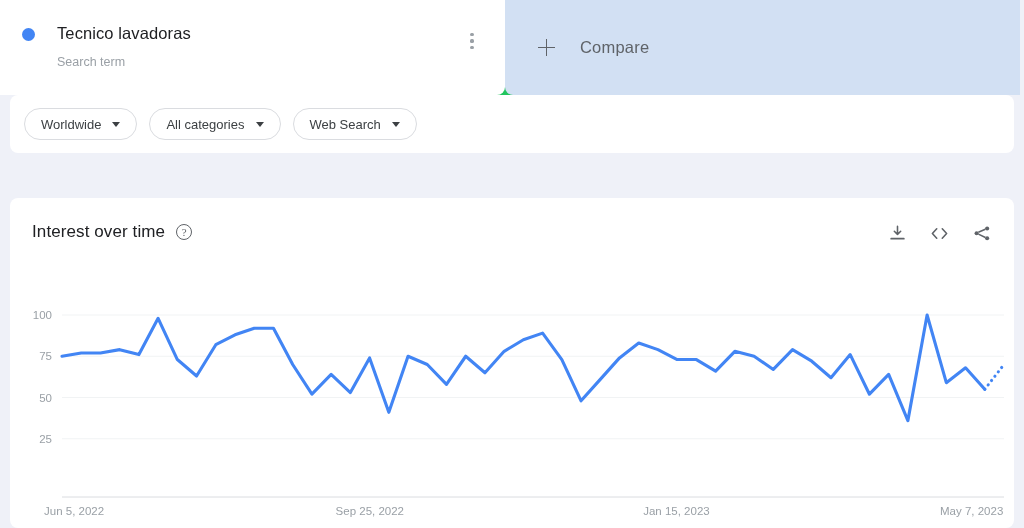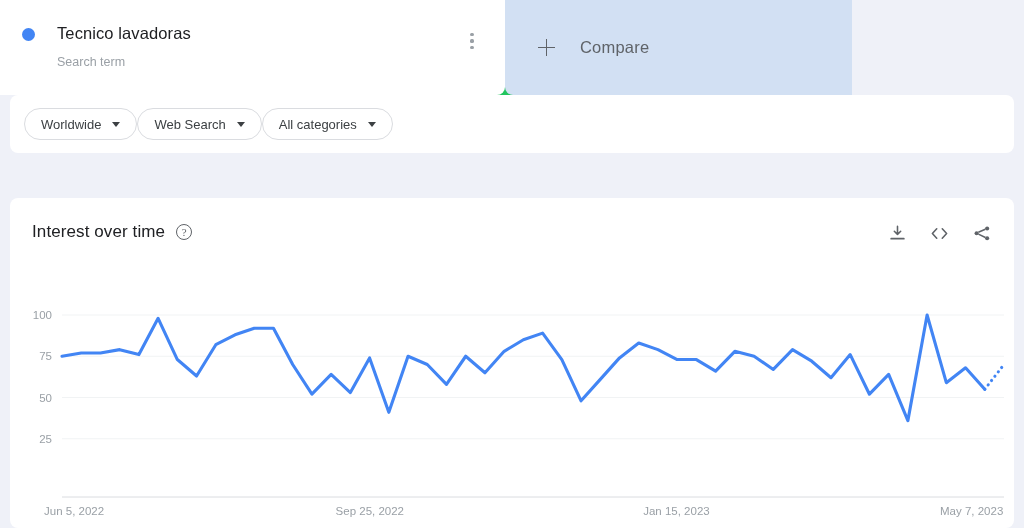--- a/index.html
+++ b/index.html
@@ -7,21 +7,21 @@
   html, body { margin:0; padding:0; }
   body {
     width:1024px; height:528px;
     background:#eff1f8;
     font-family:"Liberation Sans", sans-serif;
     overflow:hidden;
     position:relative;
   }
 
   
-  .term-row { display:flex; width:852px; height:95px; background:#22c55e; }
+  .term-row { display:flex; width:1020px; height:95px; background:#22c55e; }
 
   .term-card {
     width:505px; height:95px;
     background:#ffffff;
     border-radius:0 0 8px 0;
     position:relative;
     display:flex; align-items:flex-start;
     padding:22px 0 0 22px;
   }
   .term-dot {
@@ -63,21 +63,21 @@
     margin-left:25px; font-size:16.5px; color:#5f6368; letter-spacing:.2px;
   }
 
   
   .filter-wrap {
     width:1024px; height:68px; background:#eff1f8; padding:0 10px;
   }
   .filter-bar {
     width:1004px; height:58px; background:#ffffff;
     border-radius:8px;
-    display:flex; align-items:center; padding-left:14px; 
+    display:flex; align-items:center; padding-left:14px; gap:12px;
   }
   .chip {
     height:32px; border:1px solid #dadce0; border-radius:16px;
     display:flex; align-items:center; justify-content:center;
     padding:0 16px; cursor:pointer; background:#fff;
     font-size:13px; color:#3c4043; white-space:nowrap;
   }
   .chip .caret {
     margin-left:11px; width:0; height:0;
     border-left:4.5px solid transparent; border-right:4.5px solid transparent;
@@ -157,26 +157,26 @@
 <div class="filter-wrap">
   <div class="filter-bar">
 
     <div class="chip">
       <span>Worldwide</span>
       <span class="caret"></span>
     </div>
 
 
     <div class="chip">
+      <span>All categories</span>
+      <span class="caret"></span>
+    </div>
+
+    <div class="chip">
       <span>Web Search</span>
-      <span class="caret"></span>
-    </div>
-
-    <div class="chip">
-      <span>All categories</span>
       <span class="caret"></span>
     </div>
 
   </div>
 </div>
 
 <div class="card-gap"></div>
 
 <div class="chart-outer">
   <div class="chart-card">

